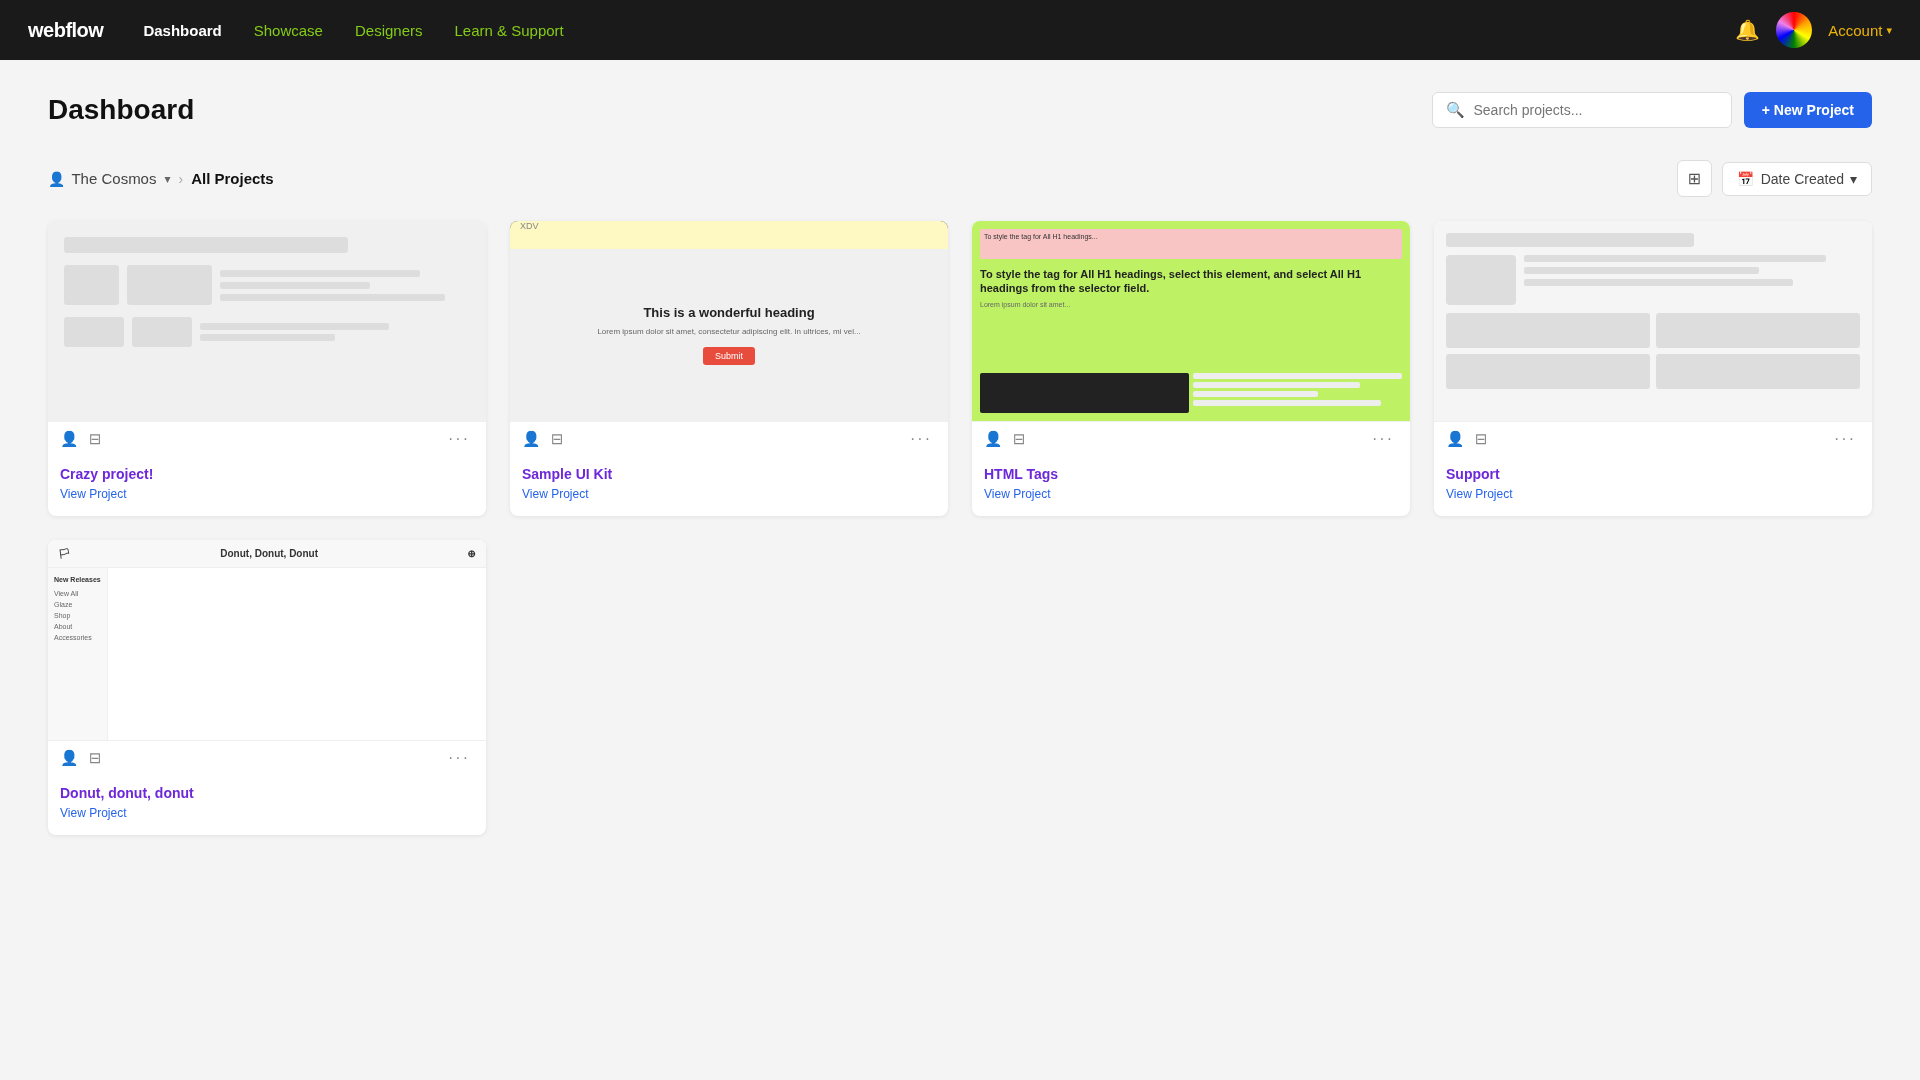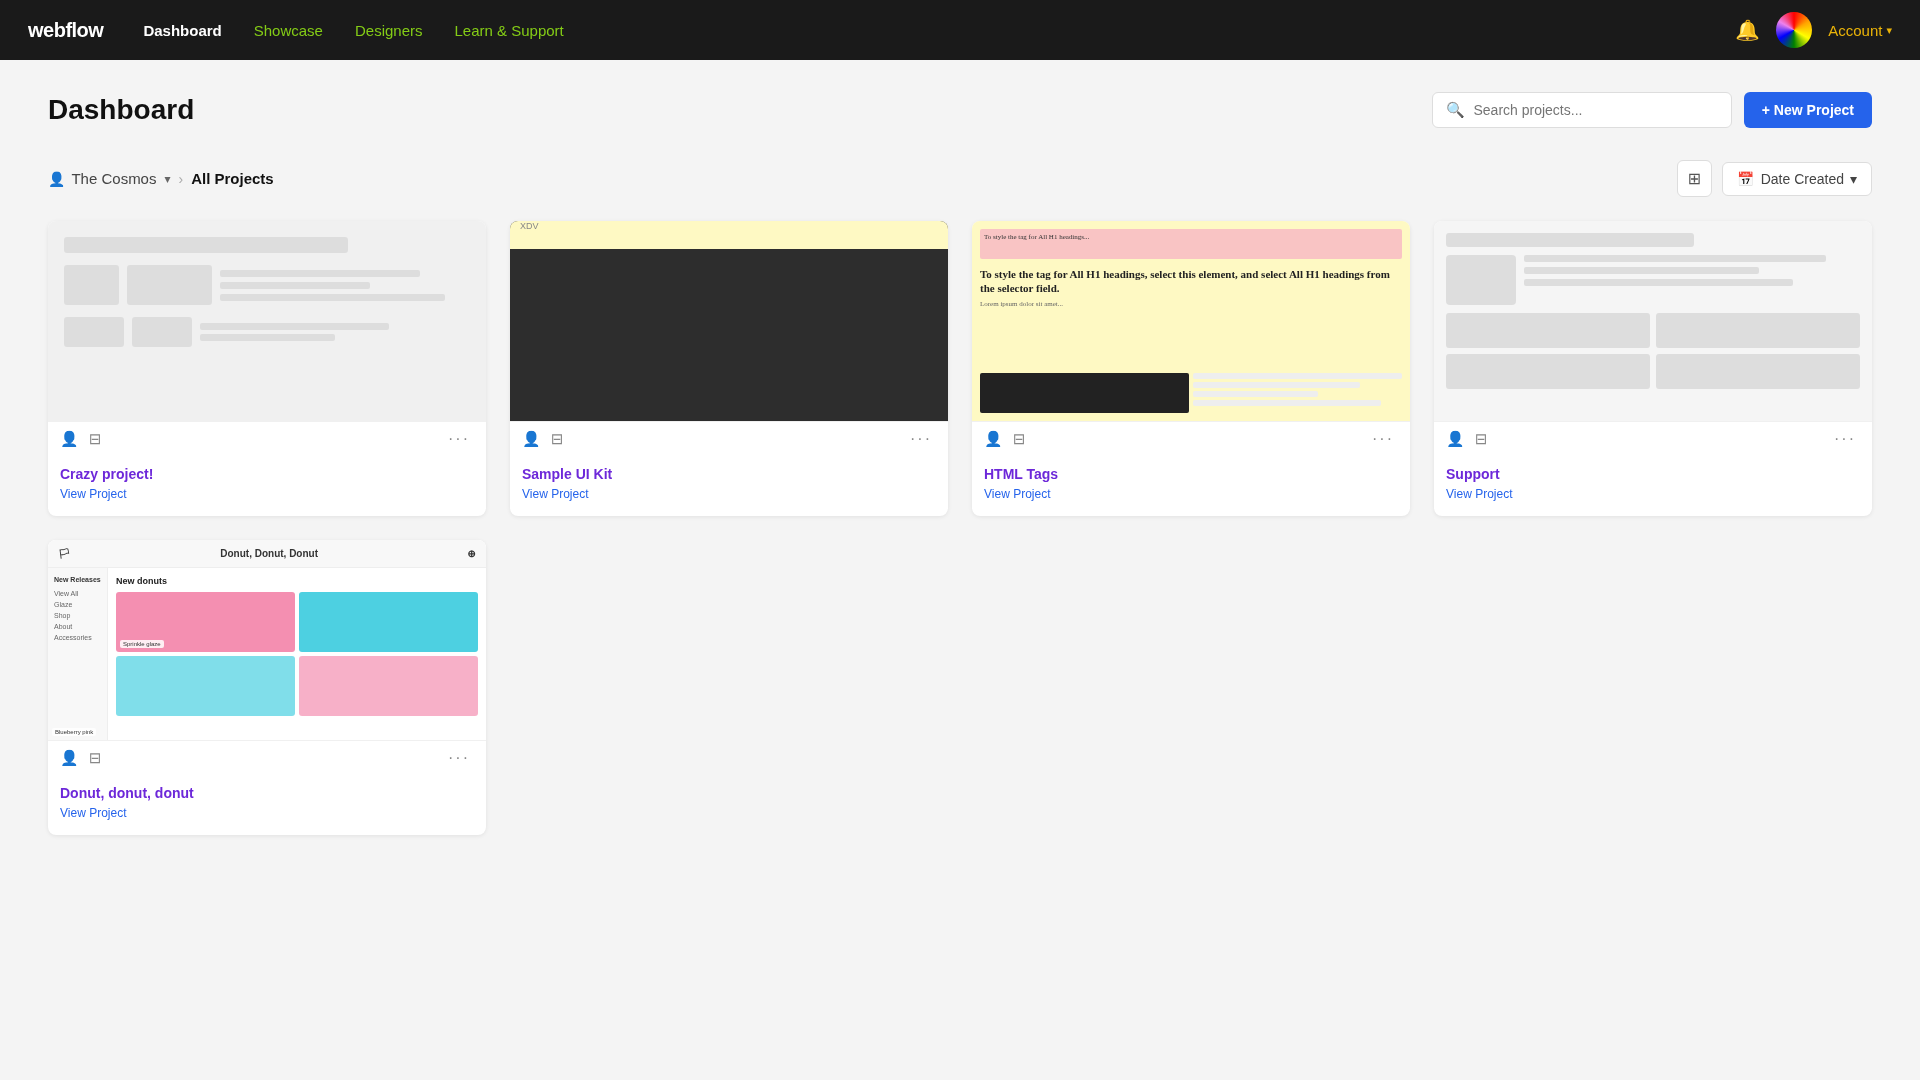--- a/index.html
+++ b/index.html
@@ -255,26 +255,25 @@
       color: #fff;
       border: none;
       padding: 4px 12px;
       border-radius: 3px;
       font-size: 9px;
       margin-top: 4px;
     }
 
     
     .thumb-html {
-      background: #fef9c3;
+      background: #bef264;
       padding: 8px;
       display: flex;
       flex-direction: column;
       gap: 4px;
-      font-family: Liberation Serif, serif;
     }
     .thumb-html .pink-bar {
       background: #f9c4c4;
       height: 30px;
       border-radius: 2px;
       margin-bottom: 4px;
       font-size: 7px;
       color: #333;
       padding: 4px;
       overflow: hidden;
@@ -540,20 +539,25 @@
         <div class="project-name">Crazy project!</div>
         <a class="project-link">View Project</a>
       </div>
     </div>
 
     <div class="project-card">
       <div class="project-thumb thumb-sample">
         <div class="dark-top-bar">
           <span>XDV</span>
         </div>
+        <div class="sample-body">
+          <div class="sample-heading">This is a wonderful heading</div>
+          <div class="sample-text">Lorem ipsum dolor sit amet, consectetur adipiscing elit. In ultrices, mi vel...</div>
+          <button class="sample-btn">Submit</button>
+        </div>
       </div>
       <div class="project-card-footer">
         <div class="card-footer-icons">
           <span class="card-footer-icon">👤</span>
           <span class="card-footer-icon">⊟</span>
         </div>
         <button class="card-more-btn">···</button>
       </div>
       <div class="project-info">
         <div class="project-name">Sample UI Kit</div>
@@ -633,33 +637,20 @@
         </div>
         <div class="donut-body">
           <div class="donut-sidebar">
             <div class="ds-title">New Releases</div>
             <div class="ds-item">View All</div>
             <div class="ds-item">Glaze</div>
             <div class="ds-item">Shop</div>
             <div class="ds-item">About</div>
             <div class="ds-item">Accessories</div>
           </div>
-          <div class="donut-content">
-            <div class="donut-subtitle">New donuts</div>
-            <div class="donut-grid">
-              <div class="dg-pink">
-                <span class="donut-label">Sprinkle glaze</span>
-              </div>
-              <div class="dg-blue"></div>
-              <div class="dg-lblue">
-                <span class="donut-label">Blueberry pink</span>
-              </div>
-              <div class="dg-lpink"></div>
-            </div>
-          </div>
         </div>
       </div>
       <div class="project-card-footer">
         <div class="card-footer-icons">
           <span class="card-footer-icon">👤</span>
           <span class="card-footer-icon">⊟</span>
         </div>
         <button class="card-more-btn">···</button>
       </div>
       <div class="project-info">

